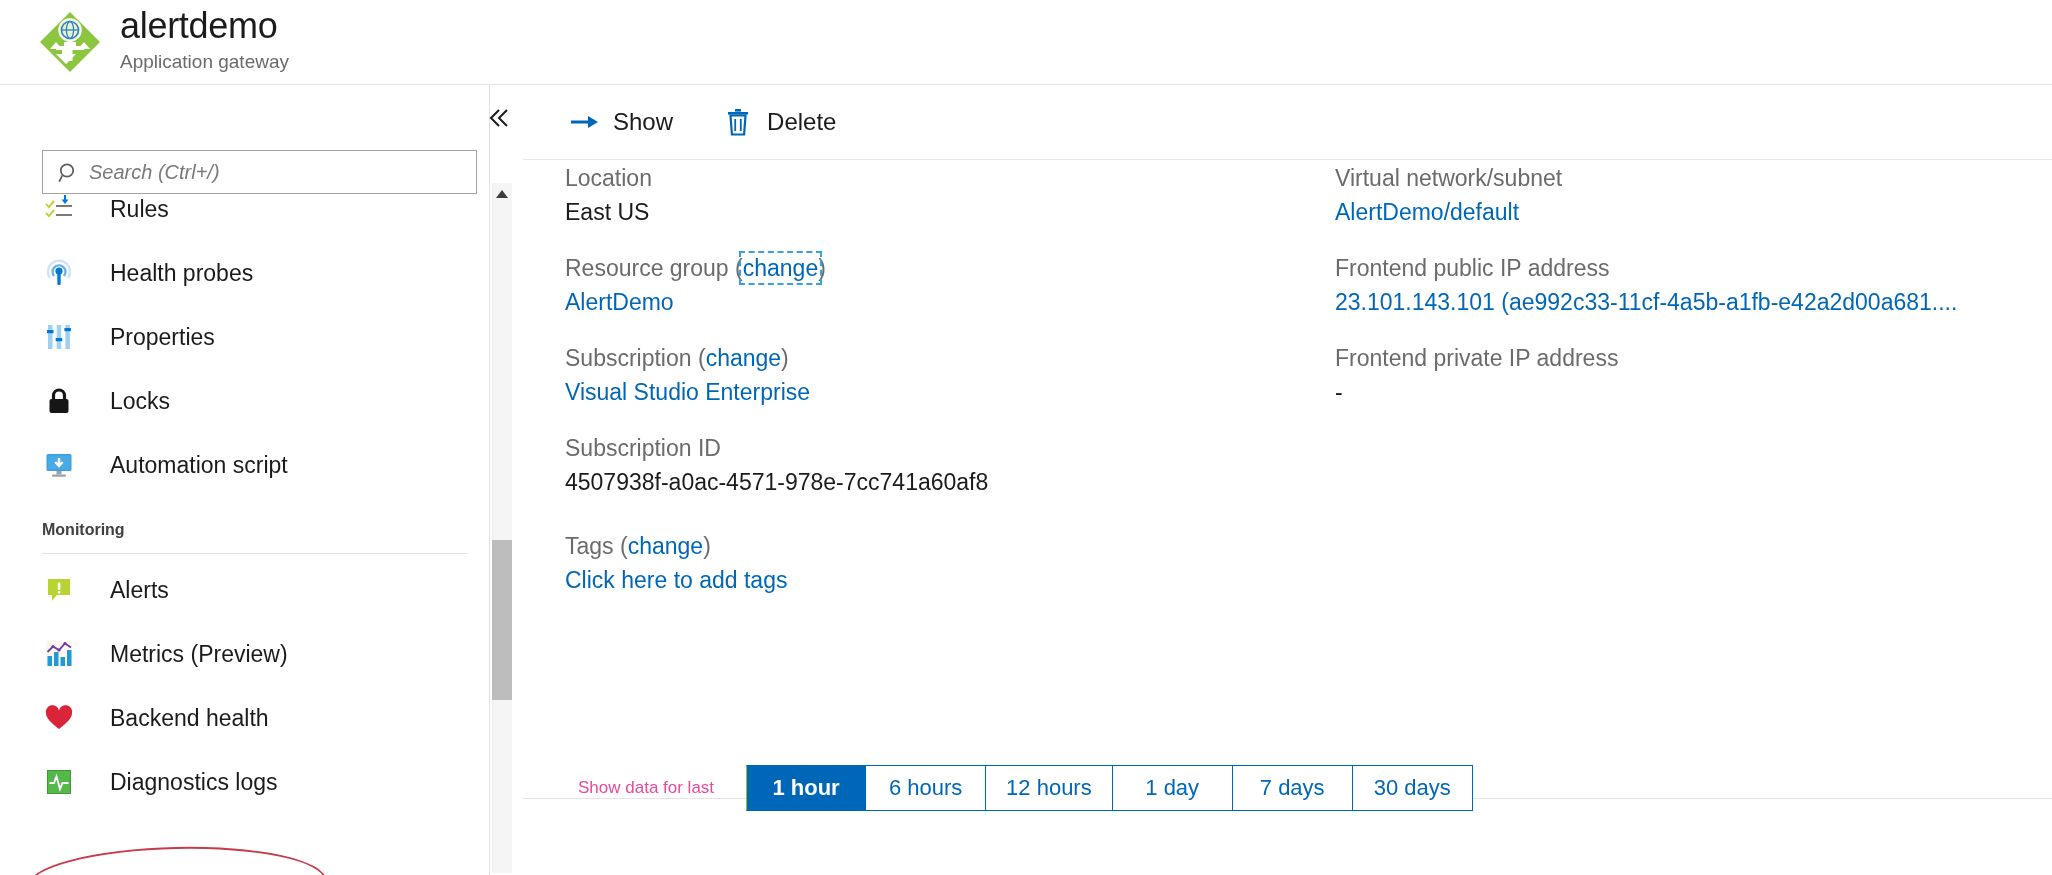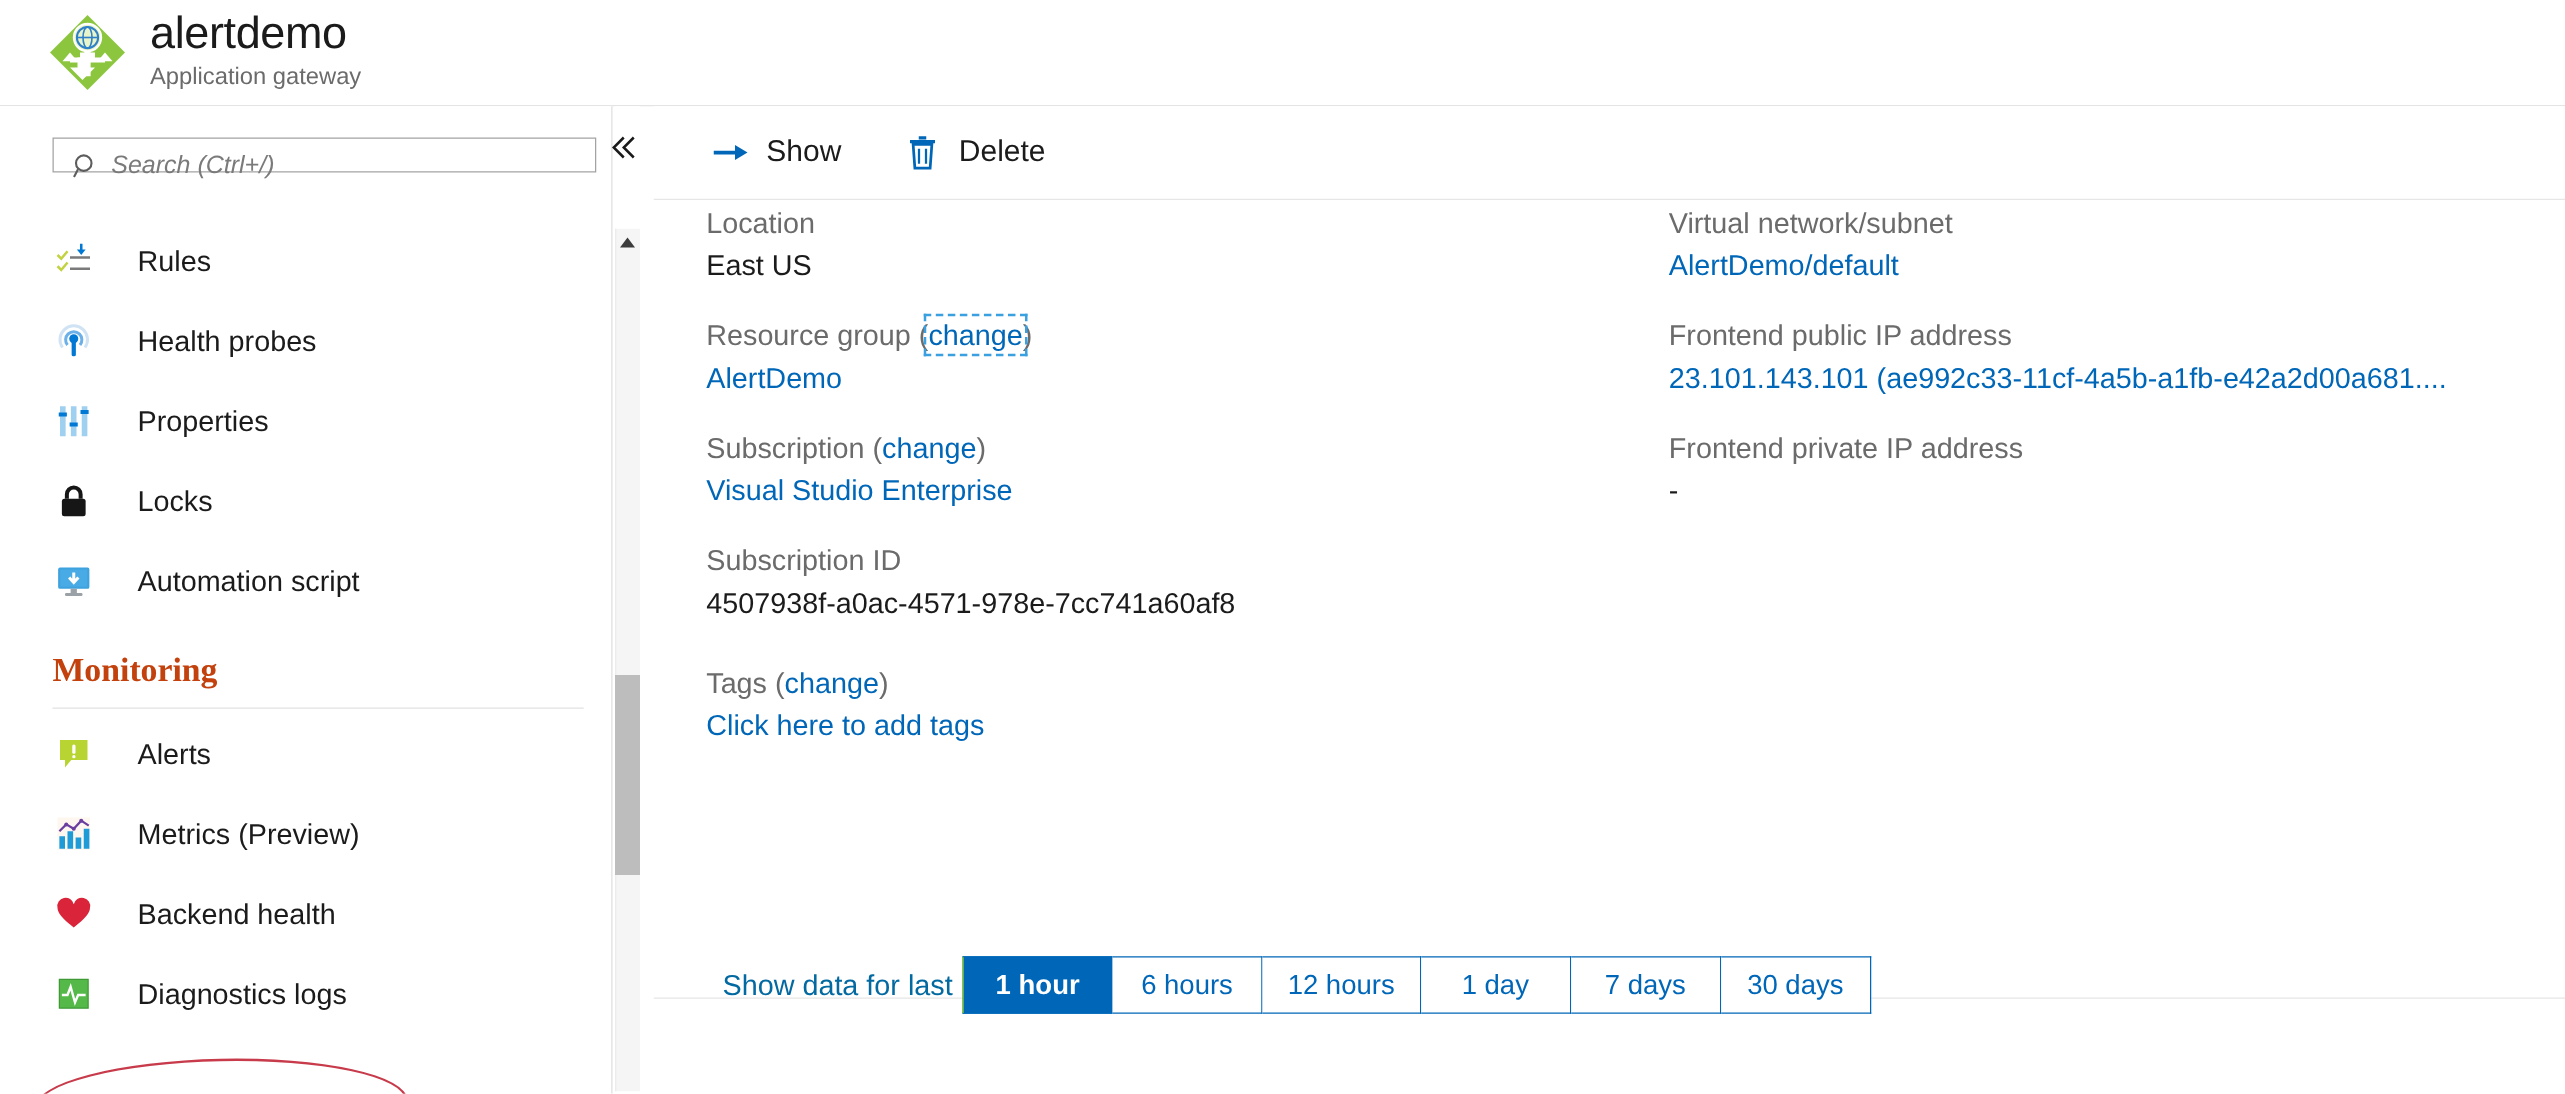--- a/index.html
+++ b/index.html
@@ -57,23 +57,24 @@
     background: #ffffff;
     border-right: 1px solid #e0e0e0;
   }
   .search-row {
     position: absolute;
     left: 42px; top: 25px;
     width: 435px; height: 44px;
   }
   .search-box {
     position: relative;
-    width: 435px; height: 28px;
+    width: 435px; height: 44px;
     border: 1px solid #a3a3a3;
     background: #ffffff;
+    margin-top: 40px;
   }
   .search-glyph {
     position: absolute;
     left: 14px; top: 10px;
     width: 24px; height: 24px;
   }
   .search-input {
     position: absolute;
     left: 46px; top: 0;
     width: 380px; height: 42px;
@@ -124,24 +125,23 @@
     color: #1b1b1b;
     line-height: 28px;
     white-space: nowrap;
   }
   .nav-section {
     padding-left: 42px;
     padding-top: 24px;
     padding-bottom: 6px;
   }
   .nav-section-title {
-    font-size: 27px;
+    font-size: 16px;
     font-weight: 600;
-    color: #c2410c;
-    font-family: Liberation Serif, serif;
+    color: #404040;
   }
   .nav-sep {
     margin: 8px 22px 4px 42px;
     height: 1px;
     background: #e2e2e2;
   }
   
   .annot-ellipse {
     position: absolute;
     left: 28px; top: 762px;
@@ -285,23 +285,23 @@
   
   .timerange {
     position: absolute;
     left: 0; top: 680px;
     width: 1529px;
     display: flex;
     align-items: center;
     padding-left: 55px;
   }
   .timerange-label {
-    font-size: 23px;
-    color: #0369a1;
-    margin-right: 8px;
+    font-size: 17px;
+    color: #ec4899;
+    margin-right: 32px;
     white-space: nowrap;
   }
   .tr-tabs { display: flex; }
   .tr-tab {
     height: 46px;
     min-width: 120px;
     padding: 0 20px;
     display: flex;
     align-items: center;
     justify-content: center;

